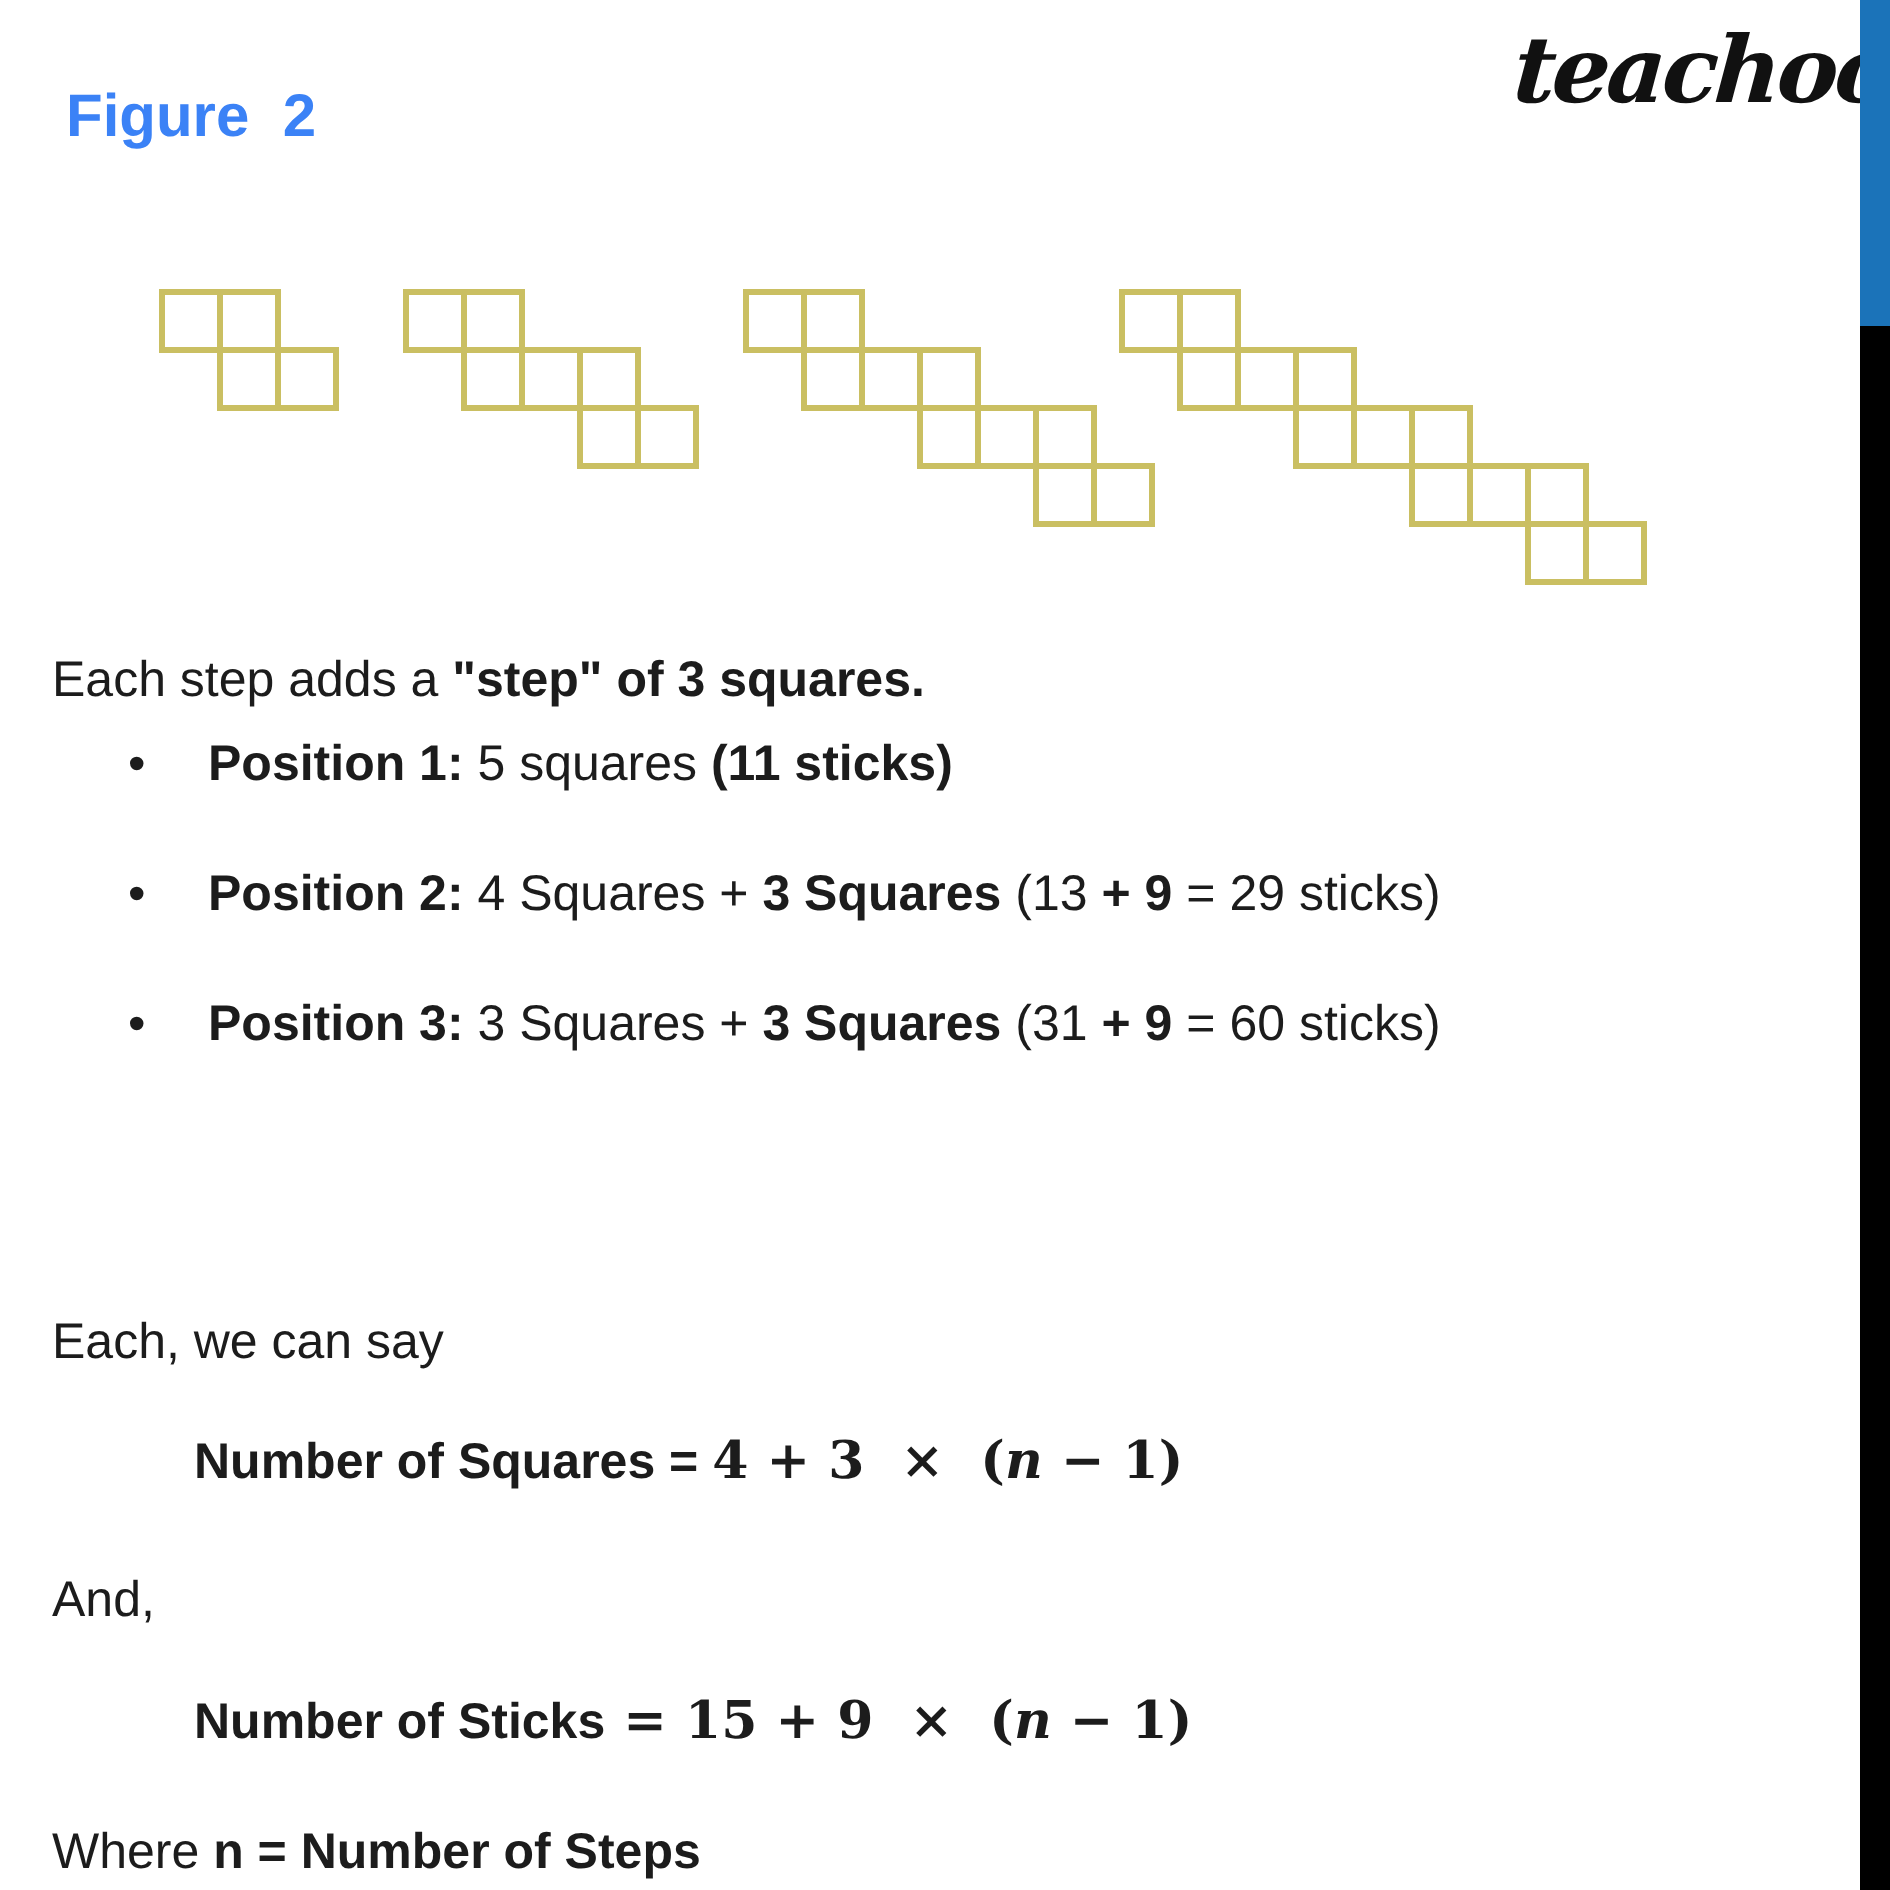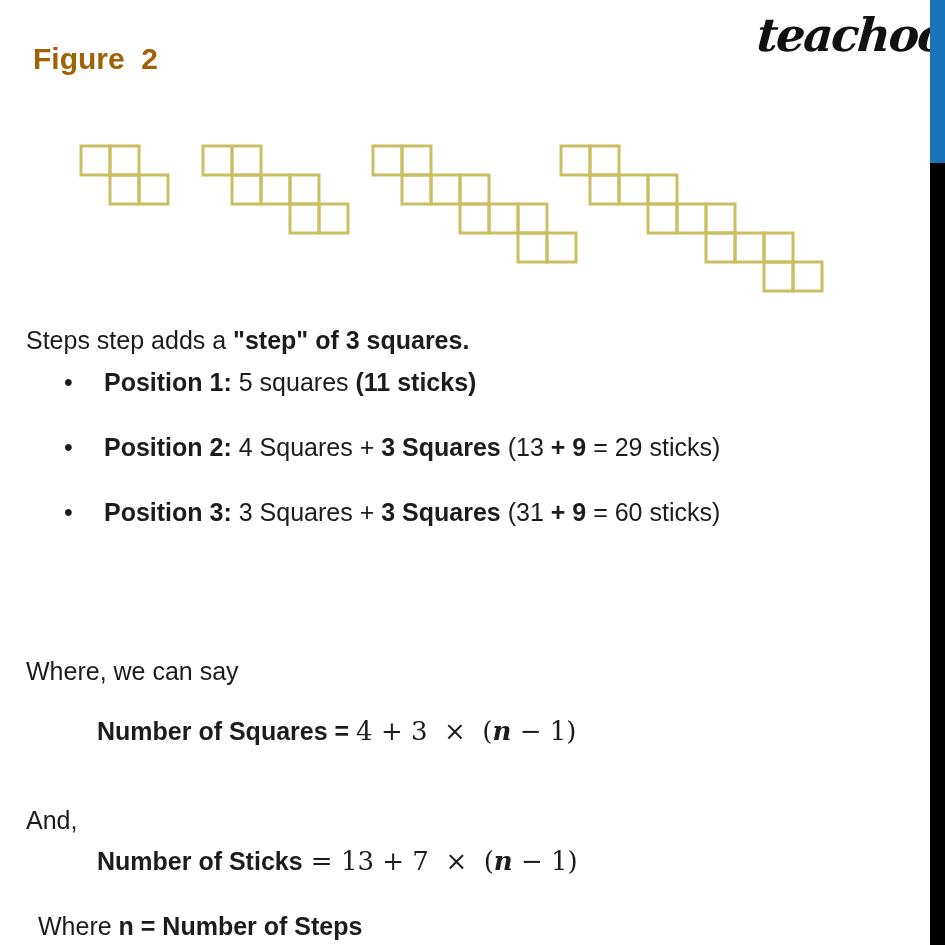--- a/index.html
+++ b/index.html
@@ -2,38 +2,38 @@
 <html><head>
 <meta charset="utf-8">
 <style>
   html,body { margin:0; padding:0; background:#ffffff; }
   .page {
     position:relative; width:945px; height:945px; background:#ffffff;
     font-family:"Liberation Sans", sans-serif; color:#1c1c1c; overflow:hidden;
   }
   .figure-label {
     position:absolute; left:33px; top:42px;
-    font-size:30px; font-weight:700; color:#a16207; white-space:pre;
+    font-size:30px; font-weight:700; color:#3b82f6; white-space:pre;
   }
   .logo {
     position:absolute; left:757px; top:8px;
     font-family:"DejaVu Serif", serif; font-style:italic; font-weight:700;
     font-size:46px; color:#111111; letter-spacing:-2px; transform:skewX(-4deg);
   }
   .bar { position:absolute; right:0; width:15px; }
   .bar-blue  { top:0;     height:163px; background:#1b73b9; }
   .bar-black { top:163px; height:782px; background:#000000; }
   .figures-row { position:absolute; left:0; top:0; width:100%; height:100%; pointer-events:none; }
   .fig { position:absolute; opacity:0.92; }
   .para { position:absolute; font-size:25px; white-space:pre; line-height:1.25; }
   .bullet-row { position:absolute; display:flex; font-size:25px; white-space:pre; }
   .bullet-marker { width:40px; font-size:25px; color:#1c1c1c; }
   .s-r { font-weight:400; }
   .s-b { font-weight:700; }
-  .s-m  { font-family:"DejaVu Serif", serif; font-weight:400; font-size:26px; }
+  .s-m  { font-family:"DejaVu Serif", serif; font-weight:700; font-size:26px; }
   .s-mi { font-family:"DejaVu Serif", serif; font-weight:700; font-style:italic; font-size:26px; }
   .eq { left:97px; }
 </style>
 </head>
 <body>
 
 <div class="page">
 
   <div class="figure-label">Figure  2</div>
   <div class="logo">teachoo</div>
@@ -79,34 +79,34 @@
         <rect x="119" y="61" width="29" height="29" fill="none" stroke="#c6ba55" stroke-width="3"></rect>
         <rect x="148" y="61" width="29" height="29" fill="none" stroke="#c6ba55" stroke-width="3"></rect>
         <rect x="148" y="90" width="29" height="29" fill="none" stroke="#c6ba55" stroke-width="3"></rect>
         <rect x="177" y="90" width="29" height="29" fill="none" stroke="#c6ba55" stroke-width="3"></rect>
         <rect x="206" y="90" width="29" height="29" fill="none" stroke="#c6ba55" stroke-width="3"></rect>
         <rect x="206" y="119" width="29" height="29" fill="none" stroke="#c6ba55" stroke-width="3"></rect>
         <rect x="235" y="119" width="29" height="29" fill="none" stroke="#c6ba55" stroke-width="3"></rect>
       </svg>
   </div>
 
-  <p class="para" style="left:26px; top:300px"><span class="s-r">Steps step adds a </span><span class="s-b">"step" of 3 squares.</span></p>
+  <p class="para" style="left:26px; top:300px"><span class="s-r">Each step adds a </span><span class="s-b">"step" of 3 squares.</span></p>
 
   <div class="bullet-row" style="left:64px; top:368px">
     <span class="bullet-marker">•</span>
     <span><span class="s-b">Position 1:</span><span class="s-r"> 5 squares </span><span class="s-b">(11 sticks)</span></span>
   </div>
   <div class="bullet-row" style="left:64px; top:433px">
     <span class="bullet-marker">•</span>
     <span><span class="s-b">Position 2:</span><span class="s-r"> 4 Squares + </span><span class="s-b">3 Squares</span><span class="s-r"> (13 </span><span class="s-b">+ 9</span><span class="s-r"> = 29 sticks)</span></span>
   </div>
   <div class="bullet-row" style="left:64px; top:498px">
     <span class="bullet-marker">•</span>
     <span><span class="s-b">Position 3:</span><span class="s-r"> 3 Squares + </span><span class="s-b">3 Squares</span><span class="s-r"> (31 </span><span class="s-b">+ 9</span><span class="s-r"> = 60 sticks)</span></span>
   </div>
 
-  <p class="para" style="left:26px; top:631px">Where, we can say</p>
+  <p class="para" style="left:26px; top:631px">Each, we can say</p>
   <p class="para eq" style="top:690px"><span class="s-b">Number of Squares = </span><span class="s-m">4 + 3  ×  (</span><span class="s-mi">n</span><span class="s-m"> − 1)</span></p>
-  <p class="para" style="left:26px; top:780px">And,</p>
-  <p class="para eq" style="top:820px"><span class="s-b">Number of Sticks</span><span class="s-m"> = 13 + 7  ×  (</span><span class="s-mi">n</span><span class="s-m"> − 1)</span></p>
-  <p class="para" style="left:38px; top:886px"><span class="s-r">Where </span><span class="s-b">n = Number of Steps</span></p>
+  <p class="para" style="left:26px; top:760px">And,</p>
+  <p class="para eq" style="top:820px"><span class="s-b">Number of Sticks</span><span class="s-m"> = 15 + 9  ×  (</span><span class="s-mi">n</span><span class="s-m"> − 1)</span></p>
+  <p class="para" style="left:26px; top:886px"><span class="s-r">Where </span><span class="s-b">n = Number of Steps</span></p>
 
 </div>
 
 </body></html>

